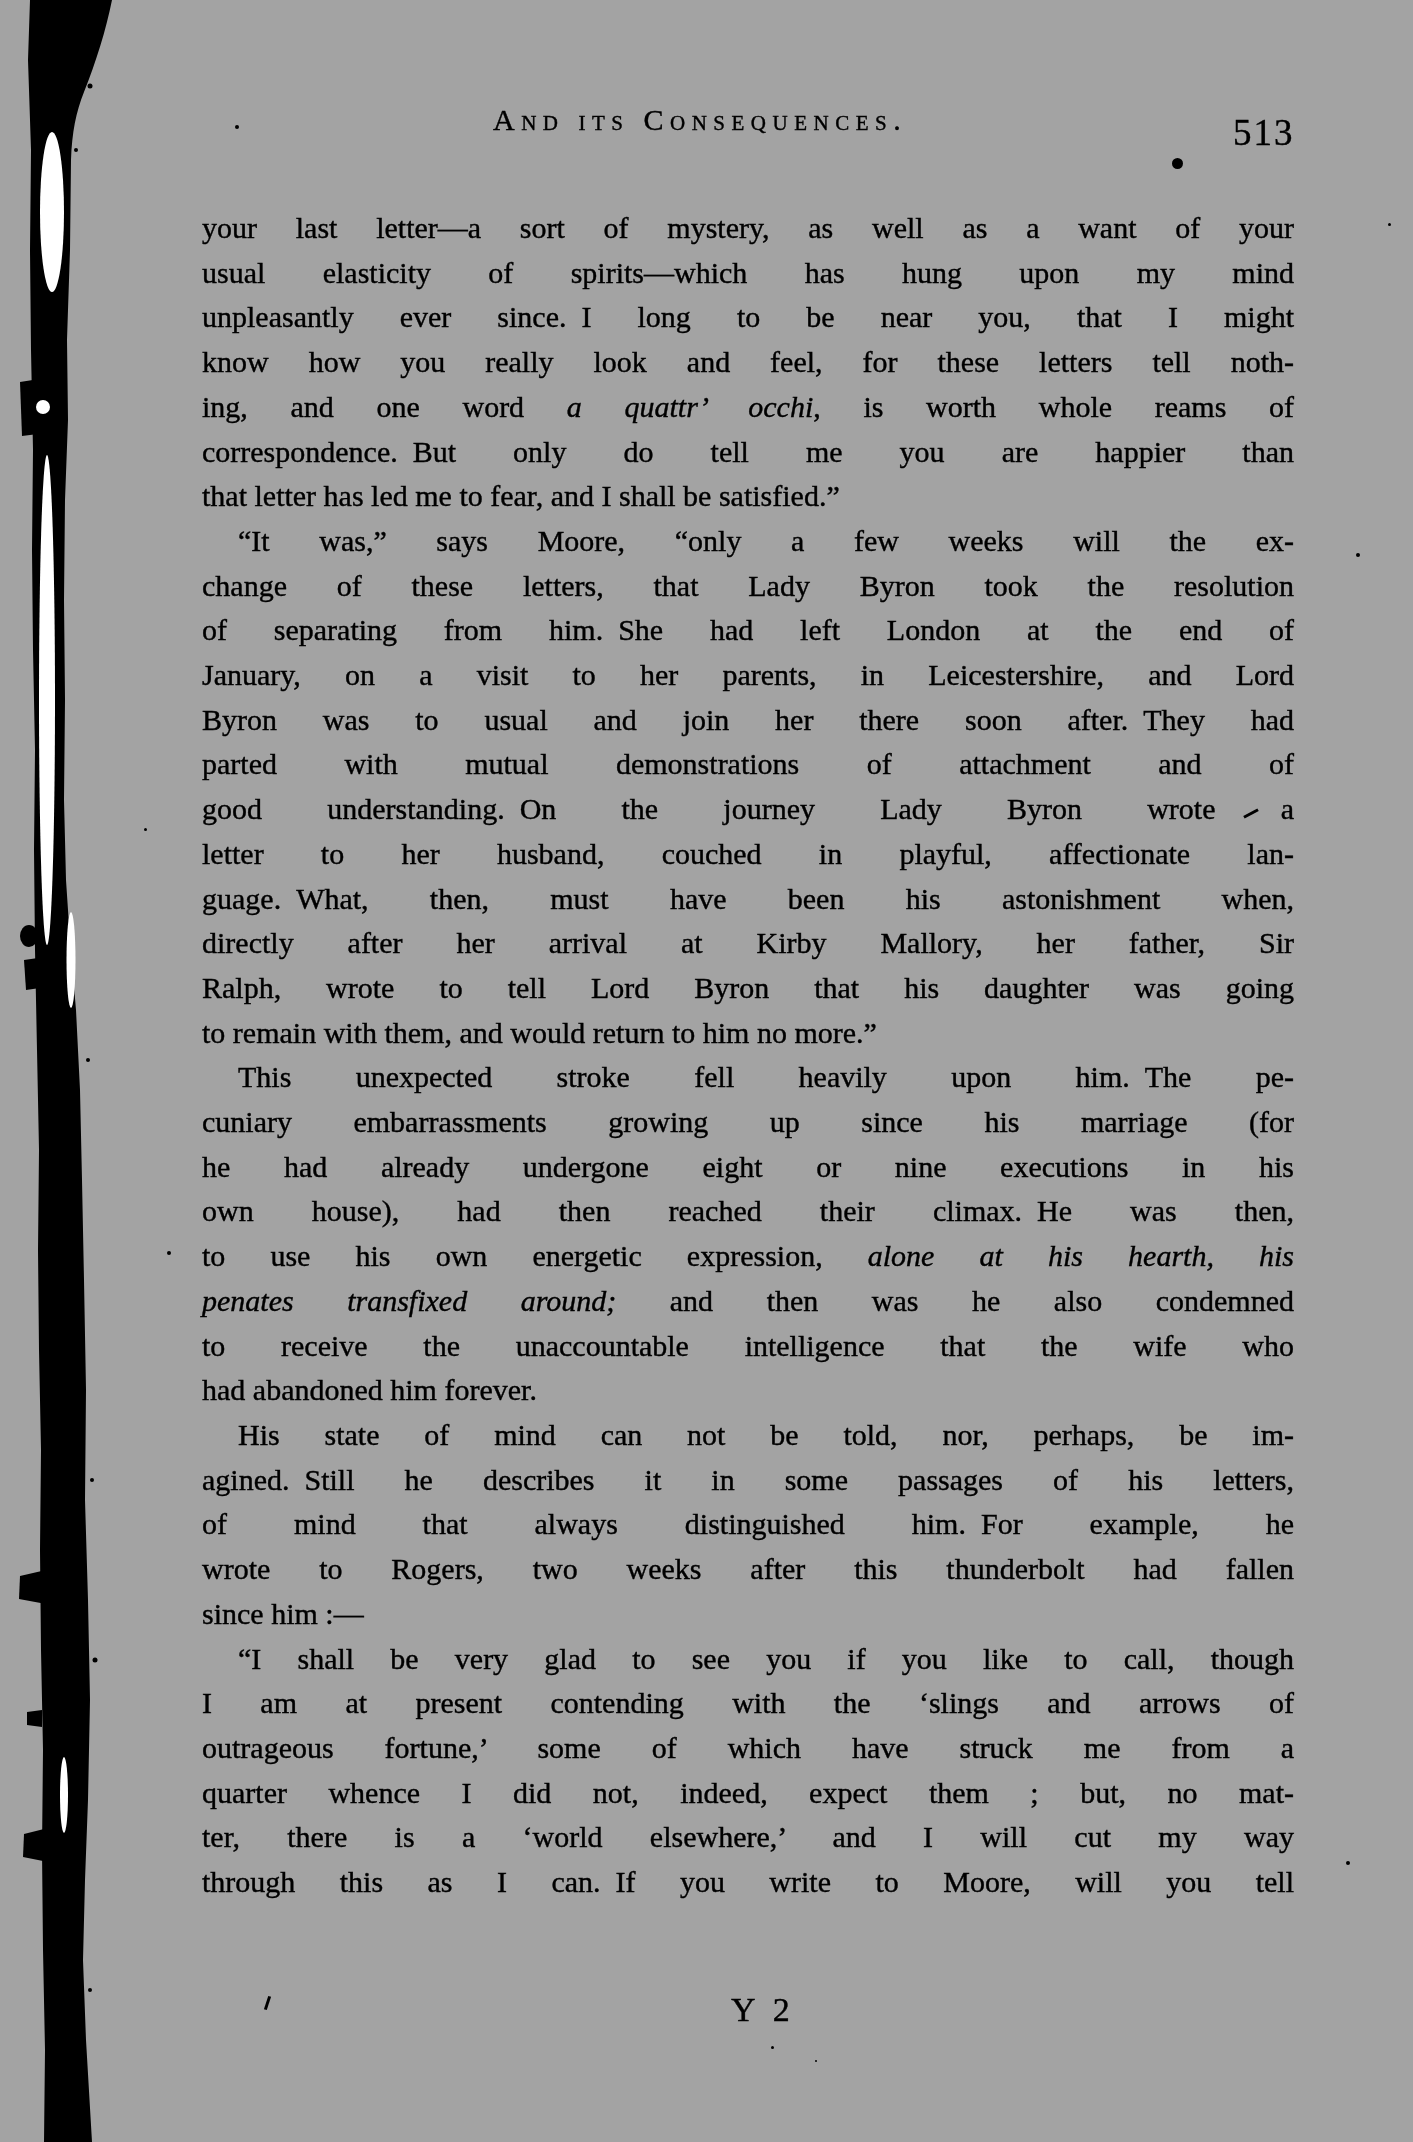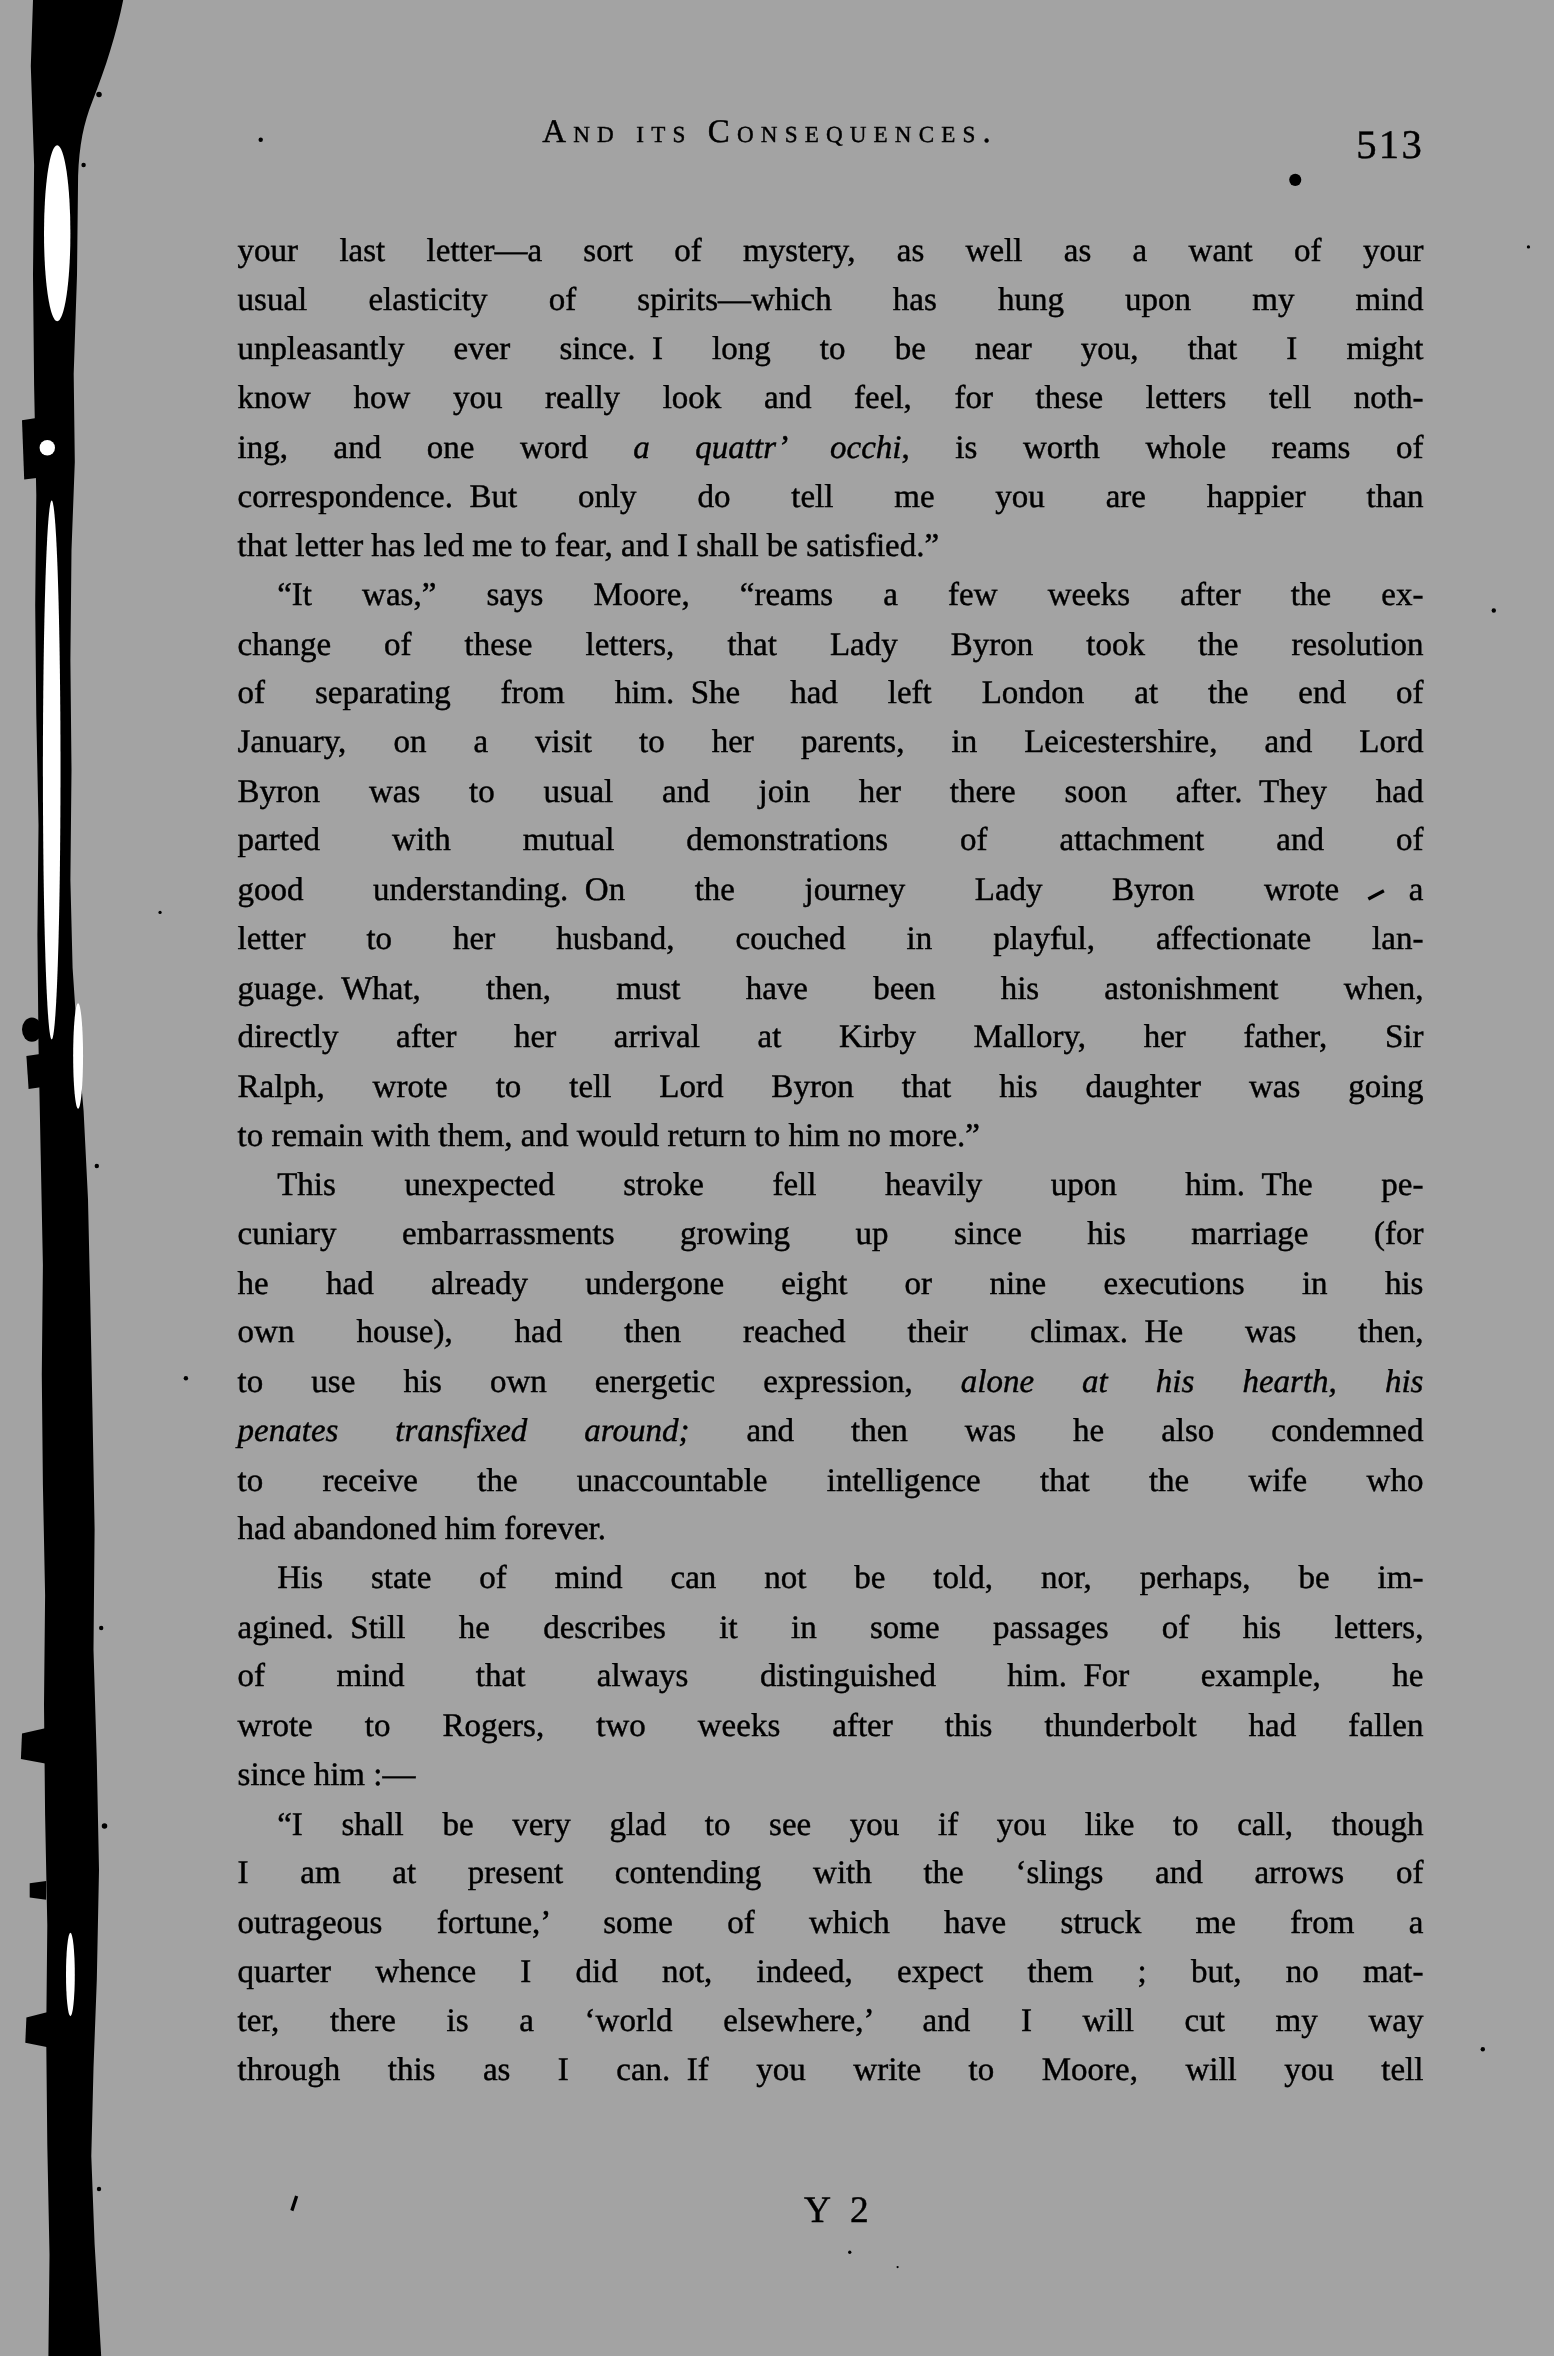--- a/index.html
+++ b/index.html
@@ -21,21 +21,20 @@
     position:absolute;left:1233px;top:114px;
     font-size:37px;line-height:1;letter-spacing:2px;
   }
   .textcol{
     position:absolute;left:202px;top:206px;width:1092px;
     font-size:30px;line-height:44.7px;
   }
   .line{
     text-align:justify;
     text-align-last:justify;
-    margin-left:14px;
   }
   .line.end{text-align-last:left;}
   .line.indent{text-indent:36px;}
   .it{font-style:italic;}
   .signature{
     position:absolute;left:731px;top:1993px;
     font-size:34px;line-height:1;letter-spacing:5px;
     white-space:nowrap;
   }
   .binding{position:absolute;left:0;top:0;}
@@ -79,21 +78,21 @@
   <div class="pagenum">513</div>
 
   <div class="textcol">
       <div class="line"><span>your last letter—a sort of mystery, as well as a want of your</span></div>
       <div class="line"><span>usual elasticity of spirits—which has hung upon my mind</span></div>
       <div class="line"><span>unpleasantly ever since. I long to be near you, that I might</span></div>
       <div class="line"><span>know how you really look and feel, for these letters tell noth-</span></div>
       <div class="line"><span>ing, and one word </span><span class="it">a quattr’ occhi</span><span>, is worth whole reams of</span></div>
       <div class="line"><span>correspondence. But only do tell me you are happier than</span></div>
       <div class="line end"><span>that letter has led me to fear, and I shall be satisfied.”</span></div>
-      <div class="line indent"><span>“It was,” says Moore, “reams a few weeks after the ex-</span></div>
+      <div class="line indent"><span>“It was,” says Moore, “only a few weeks will the ex-</span></div>
       <div class="line"><span>change of these letters, that Lady Byron took the resolution</span></div>
       <div class="line"><span>of separating from him. She had left London at the end of</span></div>
       <div class="line"><span>January, on a visit to her parents, in Leicestershire, and Lord</span></div>
       <div class="line"><span>Byron was to usual and join her there soon after. They had</span></div>
       <div class="line"><span>parted with mutual demonstrations of attachment and of</span></div>
       <div class="line"><span>good understanding. On the journey Lady Byron wrote a</span></div>
       <div class="line"><span>letter to her husband, couched in playful, affectionate lan-</span></div>
       <div class="line"><span>guage. What, then, must have been his astonishment when,</span></div>
       <div class="line"><span>directly after her arrival at Kirby Mallory, her father, Sir</span></div>
       <div class="line"><span>Ralph, wrote to tell Lord Byron that his daughter was going</span></div>

